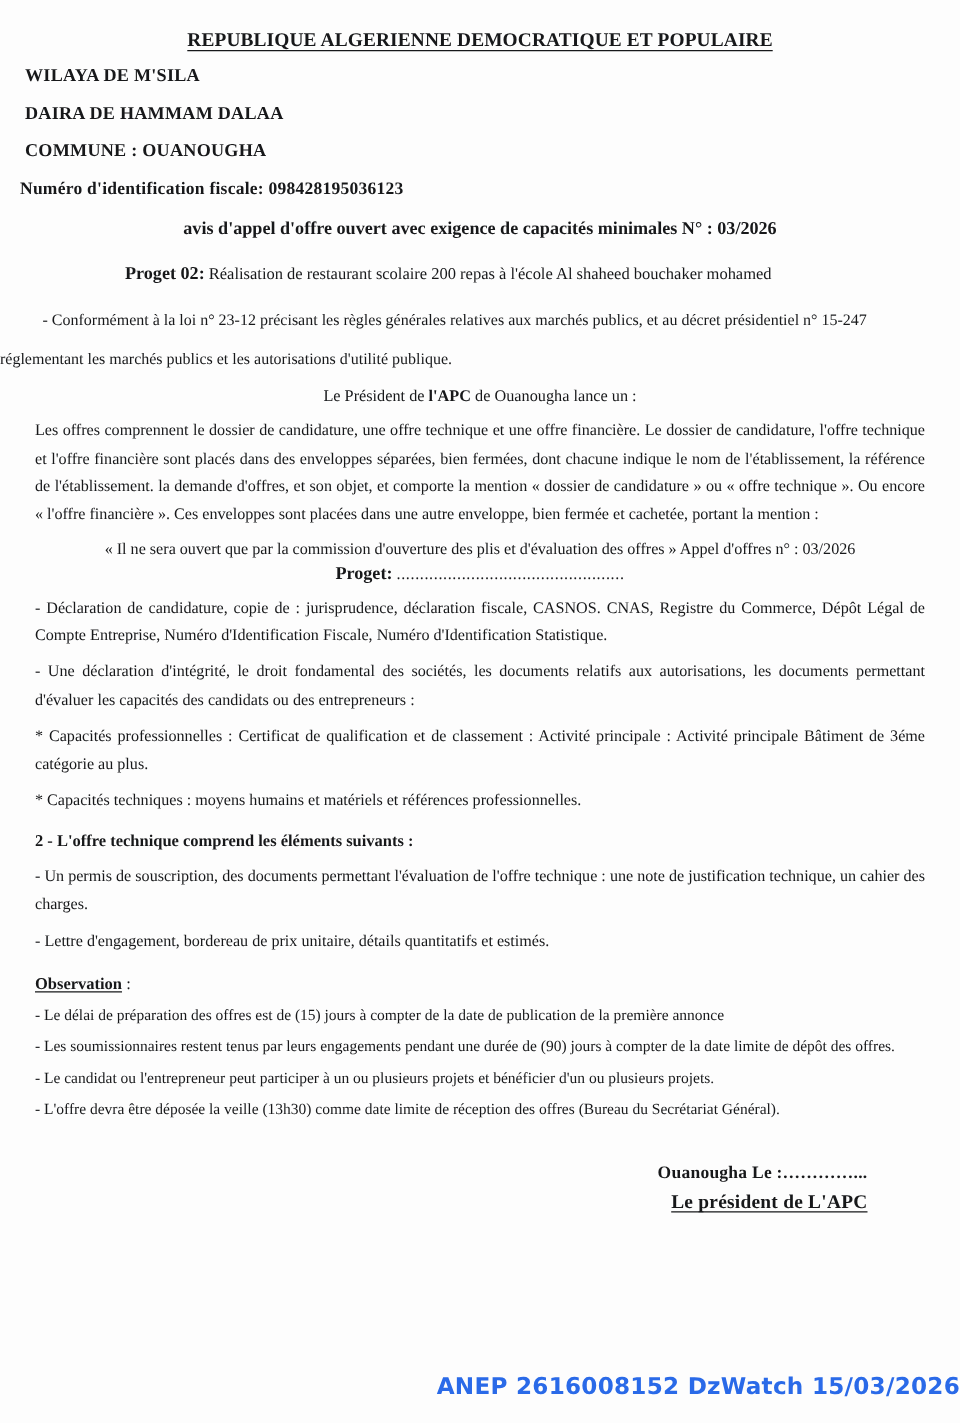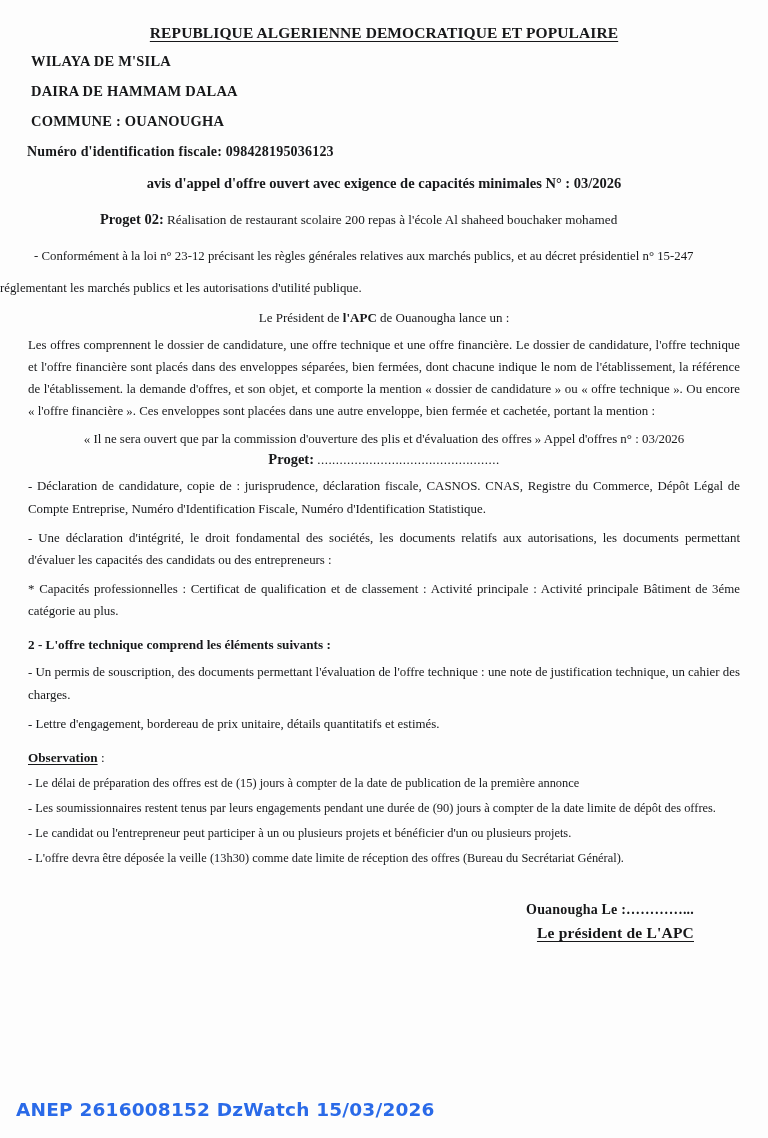--- a/index.html
+++ b/index.html
@@ -32,21 +32,21 @@
     font-weight: bold;
     font-size: 15.5px;
     letter-spacing: .1px;
     margin: 0;
     padding-top: 24px;
     text-decoration: underline;
     text-underline-offset: 3px;
   }
   .org-block {
     margin-top: 12px;
-    padding-left: 31px;
+    padding-left: 20px;
   }
   .org-line {
     font-size: 14.5px;
     font-weight: bold;
     letter-spacing: .2px;
     margin: 0 0 14px 0;
     line-height: 1.1;
   }
   .org-line.fiscal {
     padding-left: -4px;
@@ -167,21 +167,21 @@
     text-underline-offset: 3px;
     letter-spacing: .2px;
   }
 
   
   .anep-footer {
     position: absolute;
     left: 16px;
     right: 0;
     bottom: 18px;
-    text-align: left;
+    text-align: right;
     font-family: "DejaVu Sans", "Liberation Sans", sans-serif;
     font-weight: bold;
     font-size: 18.5px;
     letter-spacing: .2px;
   }
 </style>
 </head>
 <body>
 
 <div class="page">
@@ -215,20 +215,21 @@
   <p class="center-quote">« Il ne sera ouvert que par la commission d'ouverture des plis et d'évaluation des offres » Appel d'offres n° : 03/2026</p>
 
   <p class="proget-dots">
     <span class="lbl">Proget:</span>
     <span class="dots">.................................................</span>
   </p>
 
   <p class="item">- Déclaration de candidature, copie de : jurisprudence, déclaration fiscale, CASNOS. CNAS, Registre du Commerce, Dépôt Légal de Compte Entreprise, Numéro d'Identification Fiscale, Numéro d'Identification Statistique.</p>
   <p class="item">- Une déclaration d'intégrité, le droit fondamental des sociétés, les documents relatifs aux autorisations, les documents permettant d'évaluer les capacités des candidats ou des entrepreneurs :</p>
   <p class="item">* Capacités professionnelles : Certificat de qualification et de classement : Activité principale : Activité principale Bâtiment de 3éme catégorie au plus.</p>
+  <p class="item">* Capacités techniques : moyens humains et matériels et références professionnelles.</p>
 
   <p class="section-head">2 - L'offre technique comprend les éléments suivants :</p>
   <p class="item">- Un permis de souscription, des documents permettant l'évaluation de l'offre technique : une note de justification technique, un cahier des charges.</p>
 
   <p class="item">- Lettre d'engagement, bordereau de prix unitaire, détails quantitatifs et estimés.</p>
 
   <p class="obs-head">
     <span class="u">Observation</span><span> :</span>
   </p>
 

